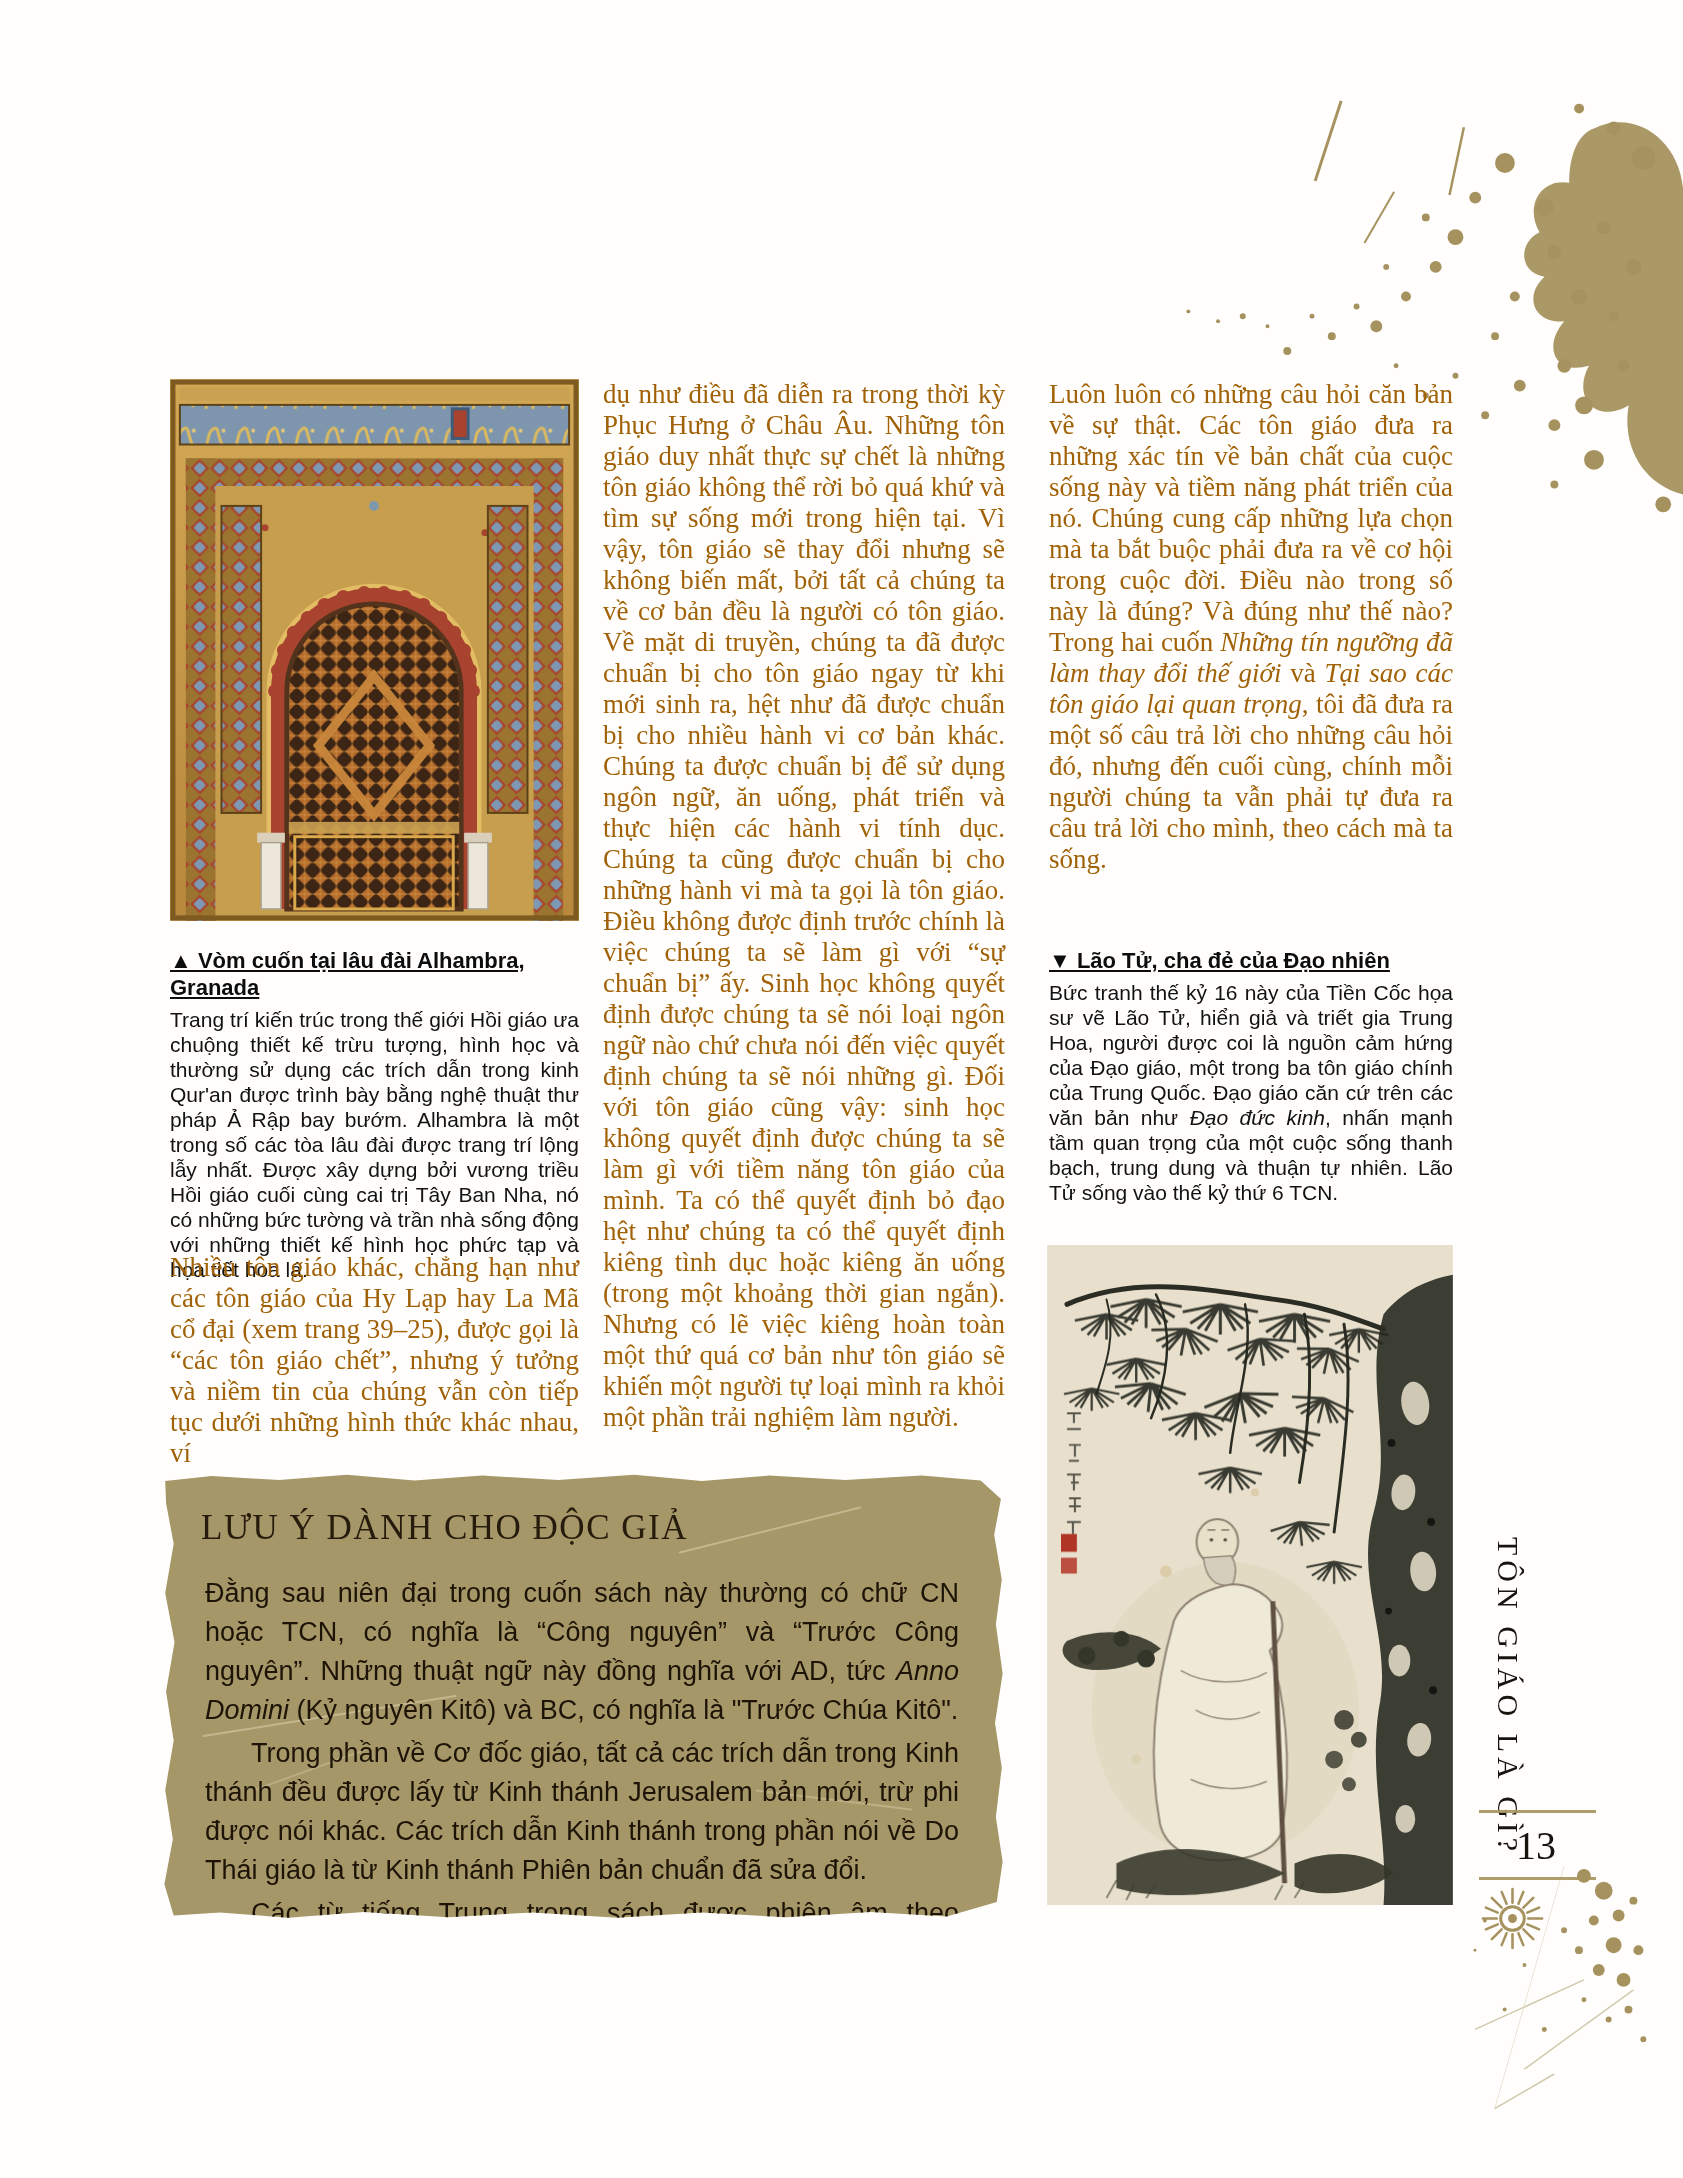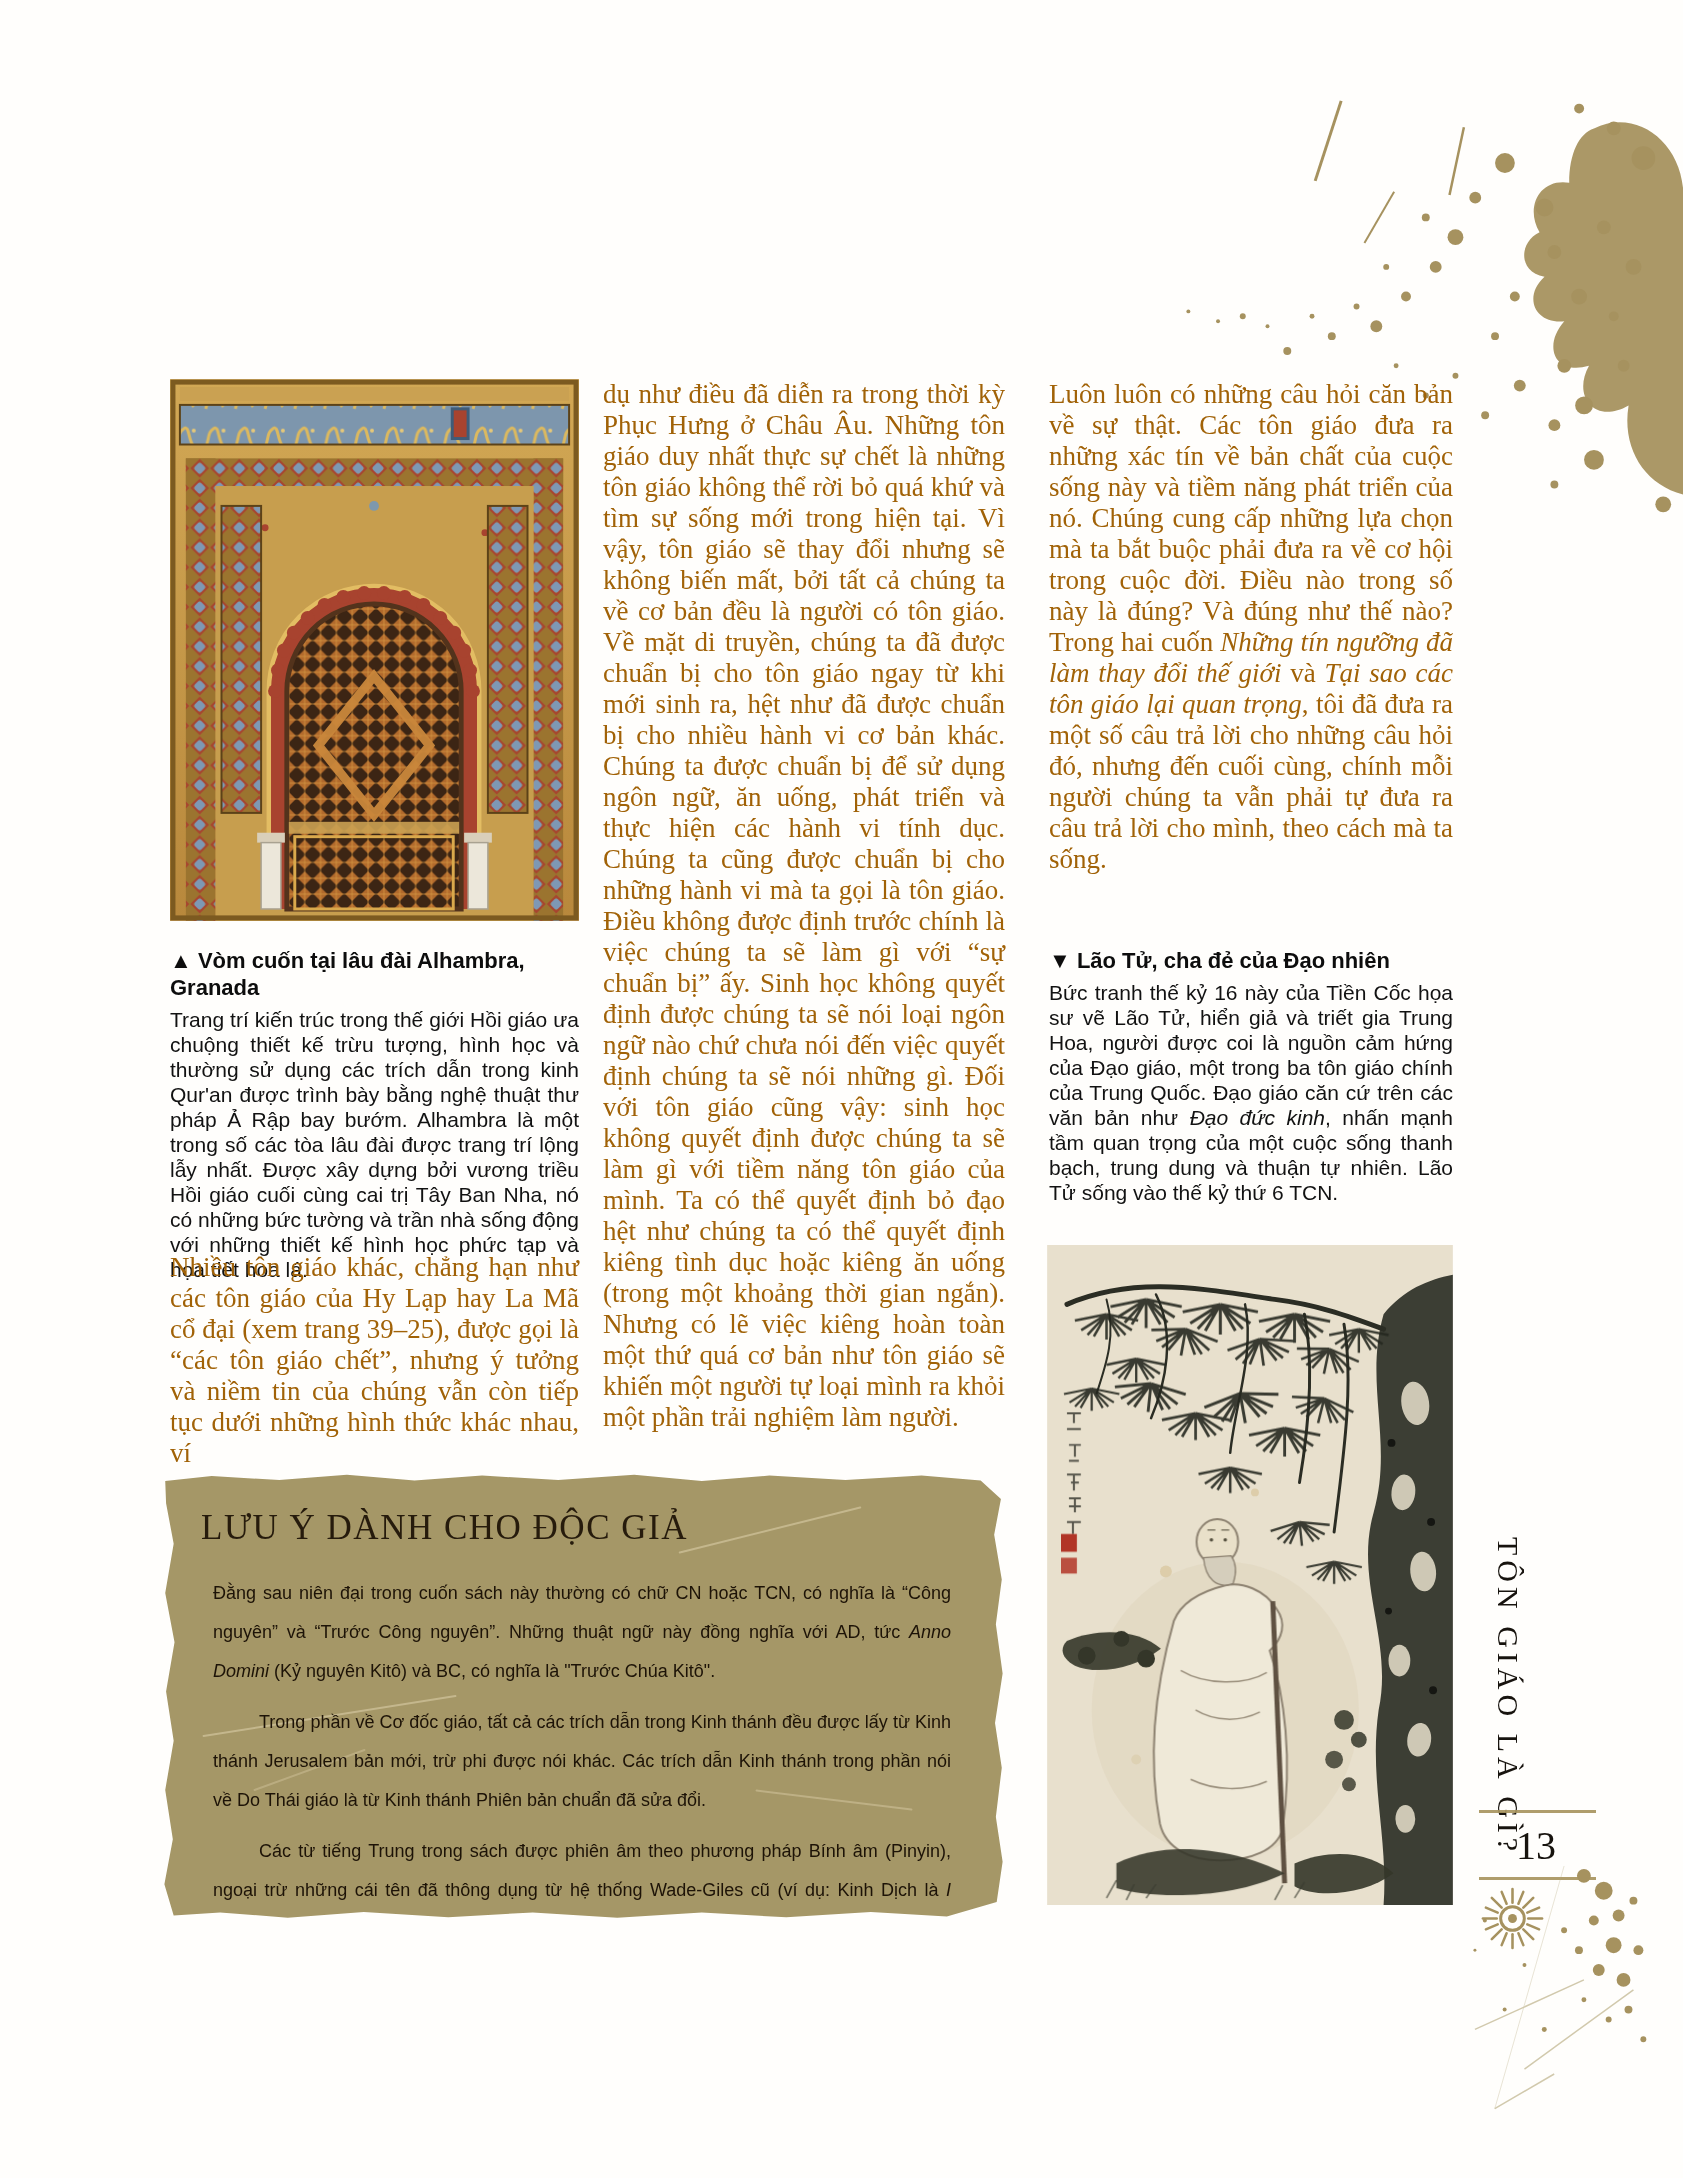--- a/index.html
+++ b/index.html
@@ -2,24 +2,24 @@
 <html><head>
 <meta charset="utf-8">
 <style>
   html,body{margin:0;padding:0;background:#ffffff;}
   #page{position:relative;width:1683px;height:2178px;background:#fffefc;overflow:hidden;}
   .abs{position:absolute;}
   .serif{font-family:"Liberation Serif",serif;font-size:27px;line-height:31px;text-align:justify;color:#a16207;}
   .serif i{font-style:italic;}
   .sans-cap{font-family:"Liberation Sans",sans-serif;font-size:21px;line-height:25px;text-align:justify;color:#121212;}
   .sans-cap i{font-style:italic;}
-  .cap-title{font-family:"Liberation Sans",sans-serif;font-weight:bold;font-size:22px;line-height:27px;text-align:left;color:#0d0d0d;margin:0 0 6px 0;}
+  .cap-title{font-family:"Liberation Sans",sans-serif;font-weight:bold;font-size:22px;line-height:27px;text-align:left;color:#0d0d0d;margin:0 0 6px 0;text-decoration:underline;}
   .note-box{background:#a59767;clip-path:polygon(0.5% 2%,6% 0.9%,14% 1.8%,22% 0.6%,30% 1.9%,38% 0.8%,47% 1.8%,56% 0.6%,64% 2%,72% 0.8%,81% 1.8%,90% 0.8%,97% 1.9%,99.4% 6%,98.6% 14%,99.5% 24%,98.8% 34%,99.6% 45%,98.7% 56%,99.5% 66%,98.8% 77%,99.6% 87%,98.9% 96%,93% 99.2%,84% 98.2%,74% 99.4%,64% 98.3%,54% 99.5%,44% 98.3%,34% 99.4%,24% 98.2%,15% 99.5%,7% 98.3%,1.5% 99%,0.4% 92%,1.4% 82%,0.5% 71%,1.5% 60%,0.6% 49%,1.6% 38%,0.5% 27%,1.5% 16%,0.6% 7%);}
   .note-title{font-family:"Liberation Serif",serif;font-size:35px;line-height:40px;letter-spacing:1.5px;color:#261b0c;margin:0 0 26px 0;font-weight:normal;}
-  .note-para{font-family:"Liberation Sans",sans-serif;font-size:18px;line-height:39px;text-align:justify;color:#1d1307;margin:12px;}
+  .note-para{font-family:"Liberation Sans",sans-serif;font-size:27px;line-height:39px;text-align:justify;color:#1d1307;margin:4px;}
   .note-para i{font-style:italic;}
   .note-indent{text-indent:46px;}
   .scratch{position:absolute;background:#cfc29a;opacity:.75;border-radius:2px;}
   .vert-title{writing-mode:vertical-rl;font-family:"Liberation Serif",serif;font-size:30px;letter-spacing:5px;color:#17130e;white-space:nowrap;}
   .gold-rule{background:#a6925c;height:3px;opacity:.9;}
   .page-num{font-family:"Liberation Serif",serif;font-size:40px;color:#17130e;text-align:right;}
 </style>
 </head>
 <body>
 

